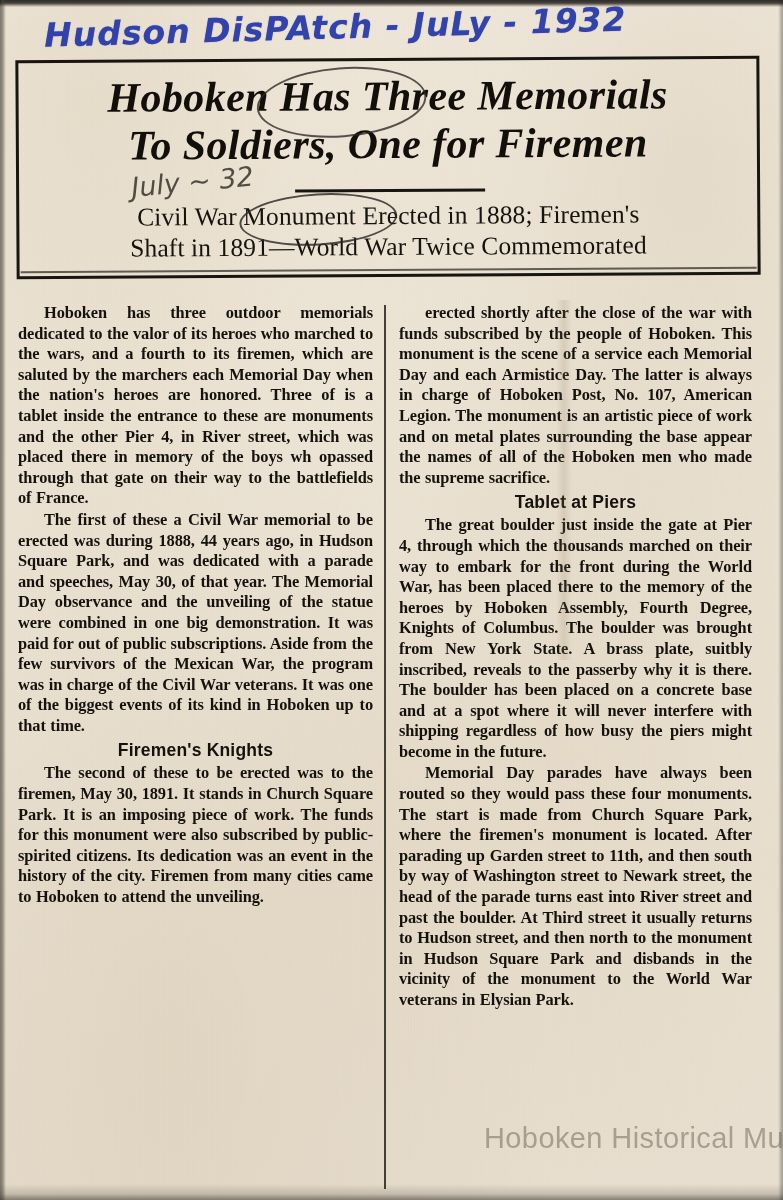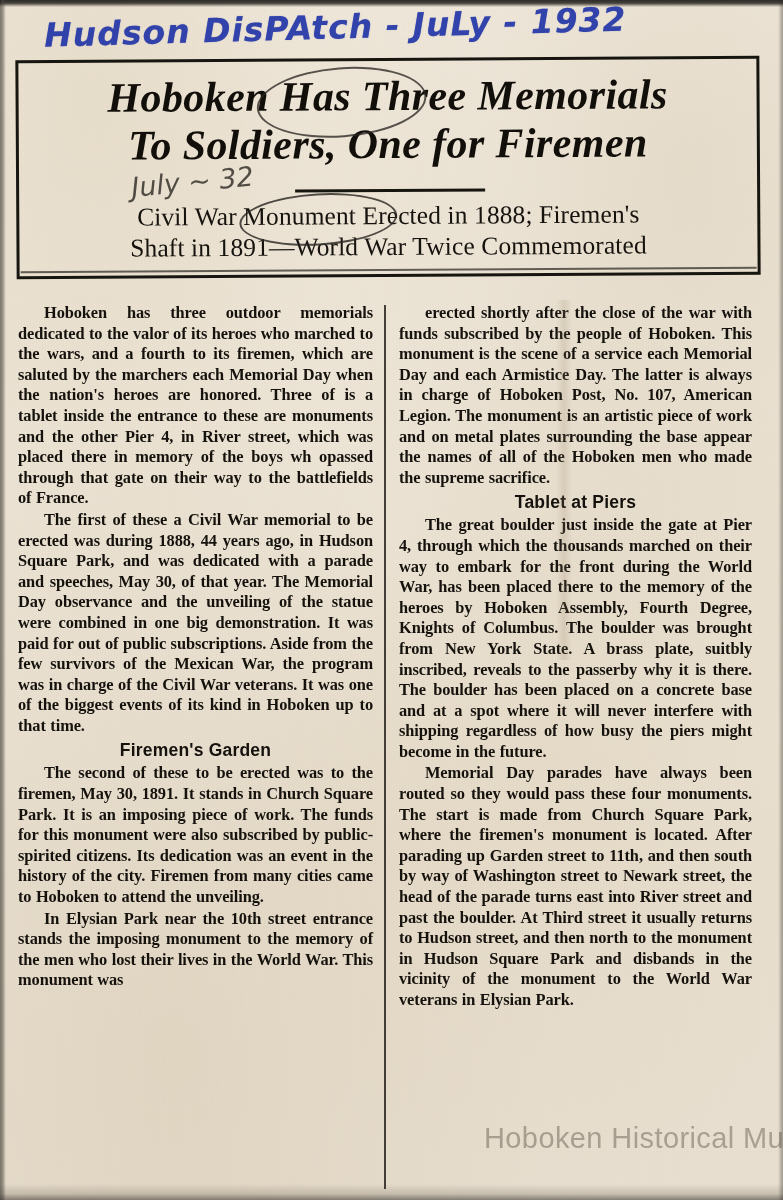--- a/index.html
+++ b/index.html
@@ -265,23 +265,22 @@
     <div id="circle-monument"></div>
 
     <div id="pencil-note">July ~ 32</div>
   </div>
 
   <div id="body">
 
     <div class="column" id="col-left">
       <p class="para">Hoboken has three outdoor memorials dedicated to the valor of its heroes who marched to the wars, and a fourth to its firemen, which are saluted by the marchers each Memorial Day when the nation's heroes are honored. Three of is a tablet inside the entrance to these are monuments and the other Pier 4, in River street, which was placed there in memory of the boys wh opassed through that gate on their way to the battlefields of France.</p>
       <p class="para">The first of these a Civil War memorial to be erected was during 1888, 44 years ago, in Hudson Square Park, and was dedicated with a parade and speeches, May 30, of that year. The Memorial Day observance and the unveiling of the statue were combined in one big demonstration. It was paid for out of public subscriptions. Aside from the few survivors of the Mexican War, the program was in charge of the Civil War veterans. It was one of the biggest events of its kind in Hoboken up to that time.</p>
-      <div class="subhead">Firemen's Garden</div>
+      <div class="subhead">Firemen's Knights</div>
       <p class="para">The second of these to be erected was to the firemen, May 30, 1891. It stands in Church Square Park. It is an imposing piece of work. The funds for this monument were also subscribed by public-spirited citizens. Its dedication was an event in the history of the city. Firemen from many cities came to Hoboken to attend the unveiling.</p>
-      <p class="para last">In Elysian Park near the 10th street entrance stands the imposing monument to the memory of the men who lost their lives in the World War. This monument was</p>
     </div>
 
     <div id="col-divider"></div>
 
     <div class="column" id="col-right">
       <p class="para">erected shortly after the close of the war with funds subscribed by the people of Hoboken. This monument is the scene of a service each Memorial Day and each Armistice Day. The latter is always in charge of Hoboken Post, No. 107, American Legion. The monument is an artistic piece of work and on metal plates surrounding the base appear the names of all of the Hoboken men who made the supreme sacrifice.</p>
       <div class="subhead">Tablet at Piers</div>
       <p class="para">The great boulder just inside the gate at Pier 4, through which the thousands marched on their way to embark for the front during the World War, has been placed there to the memory of the heroes by Hoboken Assembly, Fourth Degree, Knights of Columbus. The boulder was brought from New York State. A brass plate, suitbly inscribed, reveals to the passerby why it is there. The boulder has been placed on a concrete base and at a spot where it will never interfere with shipping regardless of how busy the piers might become in the future.</p>
       <p class="para last">Memorial Day parades have always been routed so they would pass these four monuments. The start is made from Church Square Park, where the firemen's monument is located. After parading up Garden street to 11th, and then south by way of Washington street to Newark street, the head of the parade turns east into River street and past the boulder. At Third street it usually returns to Hudson street, and then north to the monument in Hudson Square Park and disbands in the vicinity of the monument to the World War veterans in Elysian Park.</p>
     </div>

